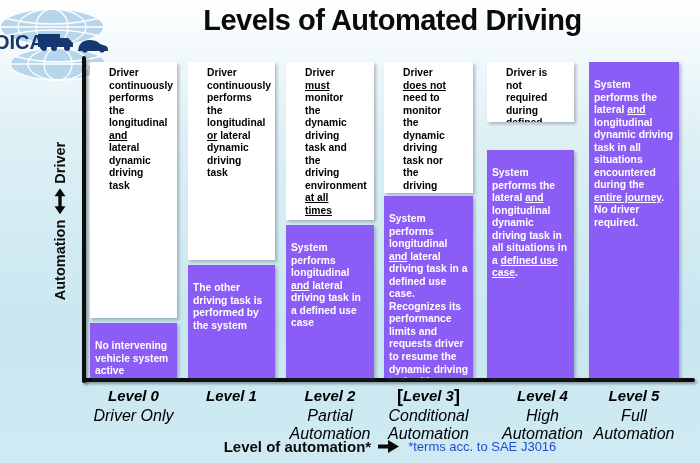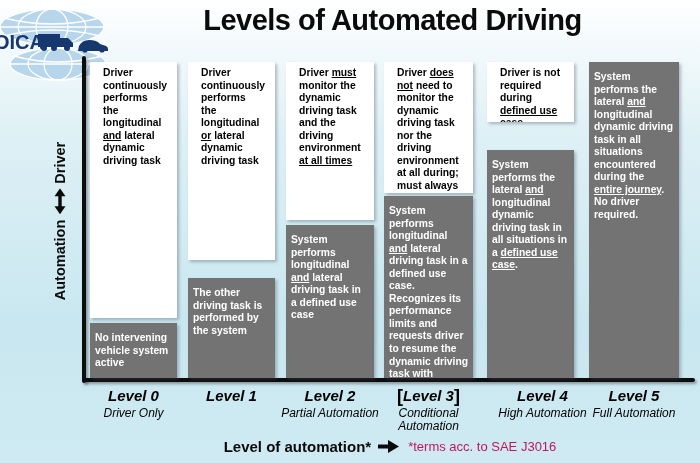--- a/index.html
+++ b/index.html
@@ -20,48 +20,48 @@
     position:absolute;left:60px;top:221px;
     transform:translate(-50%,-50%) rotate(-90deg);
     display:flex;align-items:center;gap:5px;white-space:nowrap;
     font-size:14.5px;font-weight:bold;color:#0b0b0b;
   }
   
   .col{position:absolute;top:62px;height:316px;}
   .col .driver-box{
     position:absolute;left:0;right:0;top:0;background:#ffffff;
     color:#000;font-size:10.3px;font-weight:bold;line-height:1.22;
-    padding:5px 13px;box-sizing:border-box;overflow:hidden;
+    padding:5px 19px;box-sizing:border-box;overflow:hidden;
     box-shadow:2px 2px 3px rgba(60,70,90,0.35);
   }
   .col .system-box{
-    position:absolute;left:0;right:0;bottom:0;background:#737373;
+    position:absolute;left:0;right:0;bottom:0;background:#8b5cf6;
     color:#ffffff;font-size:10.3px;font-weight:bold;line-height:1.22;
-    padding:9px 5px;box-sizing:border-box;overflow:hidden;
+    padding:17px 5px;box-sizing:border-box;overflow:hidden;
     box-shadow:2px 2px 3px rgba(60,70,90,0.35);
   }
   .u{text-decoration:underline;}
   .c0{left:90px;width:87px;}  .c0 .driver-box{height:256px;} .c0 .system-box{height:55px;}
-  .c1{left:188px;width:87px;} .c1 .driver-box{height:198px;} .c1 .system-box{height:100px;}
+  .c1{left:188px;width:87px;} .c1 .driver-box{height:198px;} .c1 .system-box{height:113px;}
   .c2{left:286px;width:88px;} .c2 .driver-box{height:158px;} .c2 .system-box{height:153px;}
   .c3{left:384px;width:89px;} .c3 .driver-box{height:131px;} .c3 .system-box{height:182px;}
   .c4{left:487px;width:87px;} .c4 .driver-box{height:60px;}  .c4 .system-box{height:228px;}
   .c5{left:589px;width:90px;} .c5 .system-box{height:316px;}
   
   .lvl{position:absolute;top:387px;text-align:center;color:#000;}
   .lvl.c0{left:84px;width:99px;} .lvl.c1{left:182px;width:99px;}
   .lvl.c2{left:280px;width:100px;} .lvl.c3{left:378px;width:101px;}
   .lvl.c4{left:493px;width:99px;} .lvl.c5{left:583px;width:102px;}
   .lvl-name{font-size:15px;font-weight:bold;font-style:italic;line-height:1.15;}
   .bracket{font-weight:bold;font-style:normal;font-size:18px;line-height:1;vertical-align:-1px;}
-  .lvl-sub{font-size:12px;font-style:italic;line-height:1.12;margin-top:2px;}
+  .lvl-sub{font-size:16px;font-style:italic;line-height:1.12;margin-top:2px;}
   
   .footer{position:absolute;left:80px;right:0;top:438px;display:flex;justify-content:center;align-items:center;gap:9px;}
   .footer .caption{font-size:15px;font-weight:bold;color:#0b0b0b;display:flex;align-items:center;gap:7px;}
-  .footer .footnote{font-size:13px;color:#be185d;}
+  .footer .footnote{font-size:13px;color:#1d4ed8;}
 </style>
 </head>
 <body>
 
 <div class="logo">
   <svg width="122" height="90" viewBox="0 0 122 90">
     <g>
       <ellipse cx="60" cy="25" rx="52" ry="18" fill="#b7d6ec"></ellipse>
       <ellipse cx="60" cy="25" rx="52" ry="18" fill="none" stroke="#ffffff" stroke-width="1.3"></ellipse>
       <ellipse cx="60" cy="25" rx="34" ry="18" fill="none" stroke="#ffffff" stroke-width="1.3"></ellipse>

